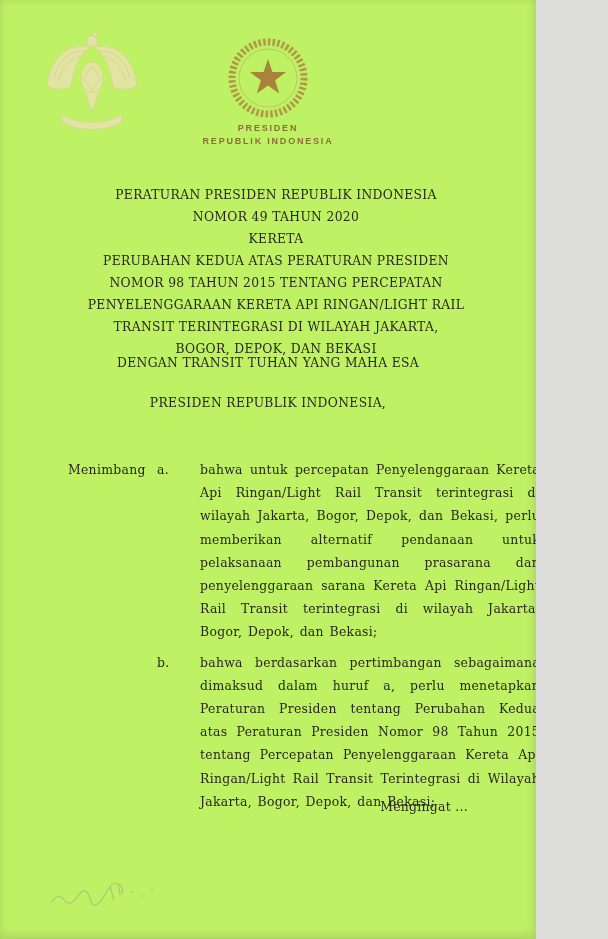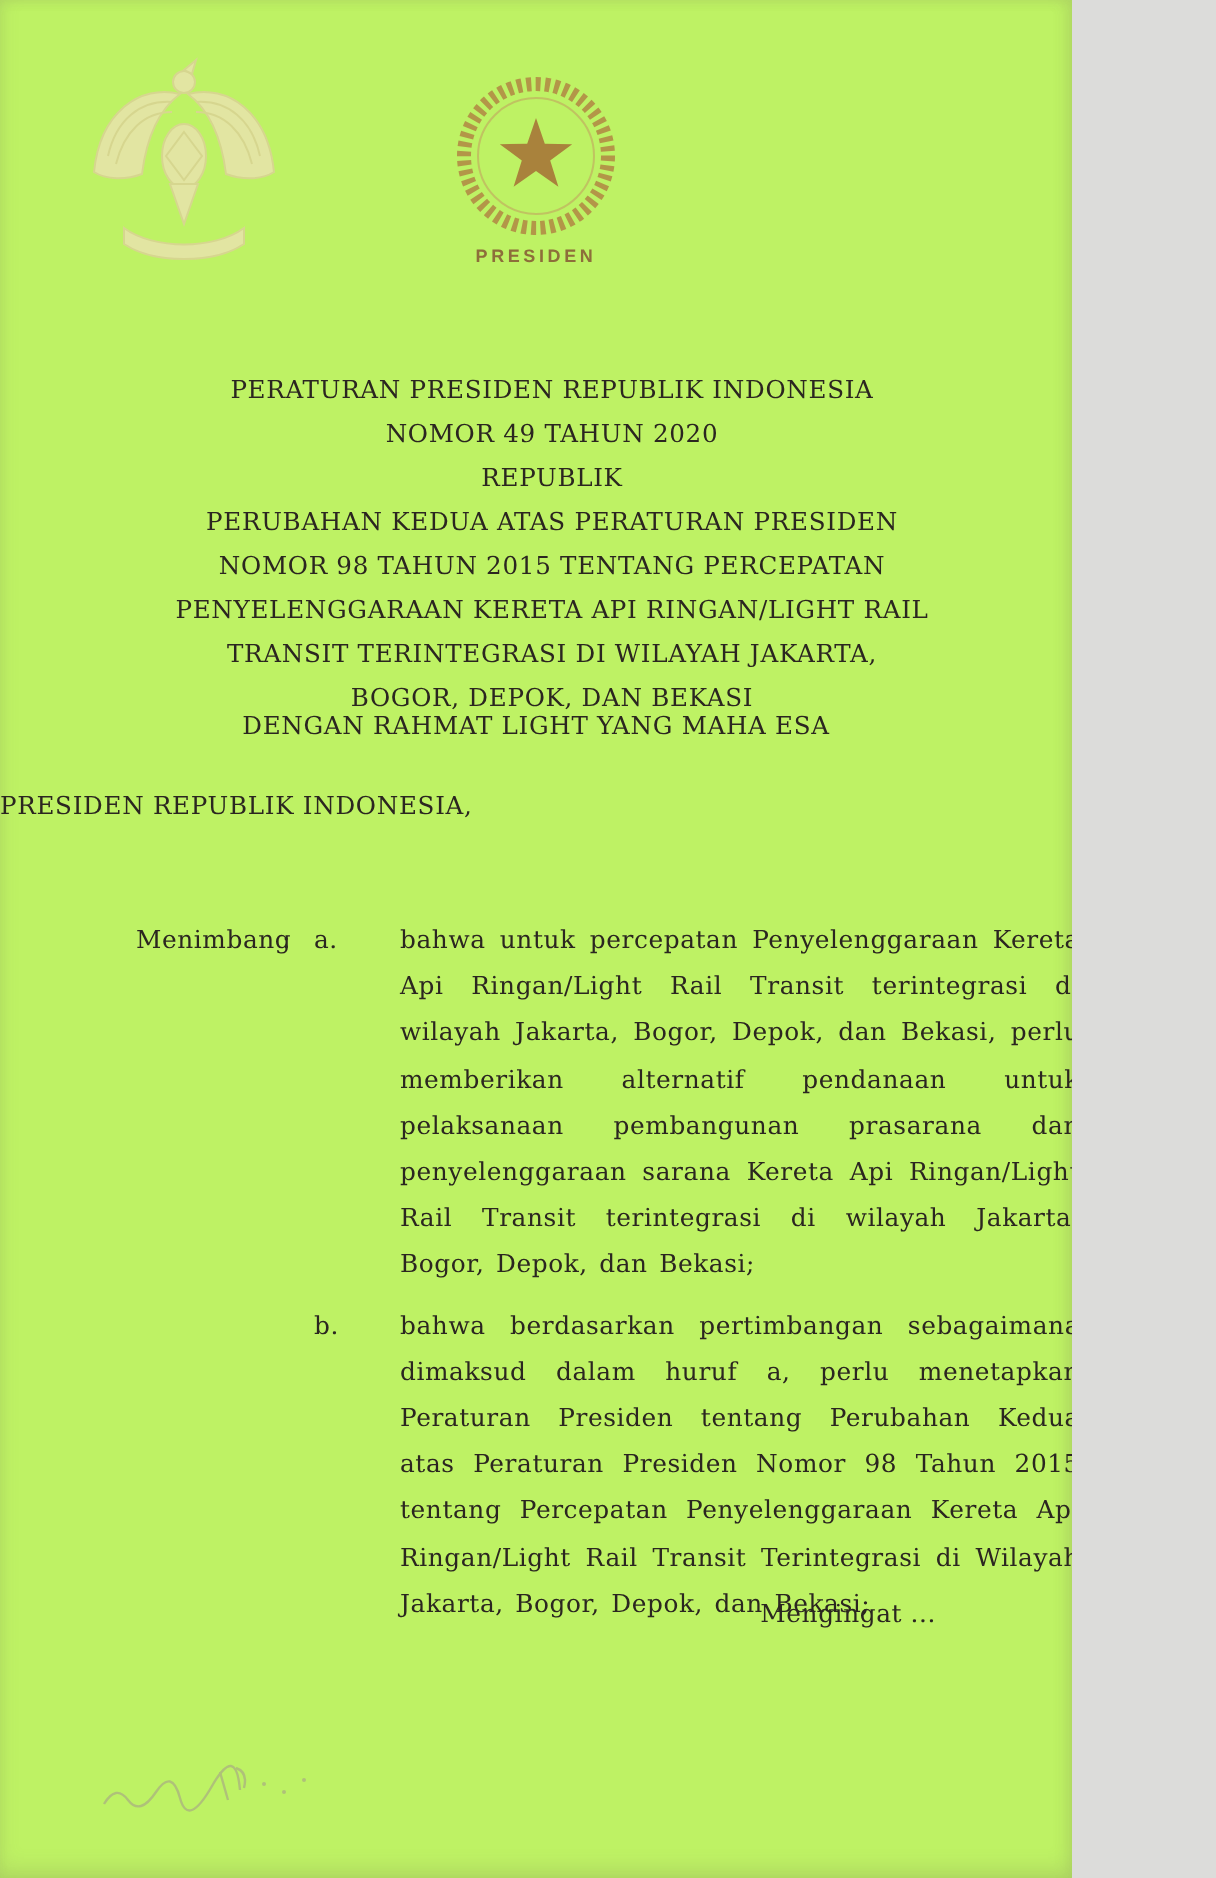--- a/index.html
+++ b/index.html
@@ -30,21 +30,21 @@
     position:absolute; top:184px; left:69px; right:69px;
     text-align:center; font-size:12.3px; line-height:22px; letter-spacing:.35px;margin-left:16px;
   }
   .doc-title .it, .it { }
 
   .invocation {
     position:absolute; top:356px; left:0; right:0; text-align:center;
     font-size:12.3px; letter-spacing:.35px;
   }
   .issuer {
-    position:absolute; top:396px; left:0; right:0; 
+    position:absolute; top:396px; left:0; right:0; text-align:center;
     font-size:12.3px; letter-spacing:.35px;
   }
 
   .considering {
     position:absolute; top:458px; left:68px; width:472px;
     font-size:12.4px; line-height:23.2px; letter-spacing:.3px;
   }
   .row { display:grid; grid-template-columns:73px 16px 43px 1fr; align-items:start; }
   .row + .row { margin-top:7px; }
   .clause-label { text-align:left; }
@@ -84,30 +84,31 @@
   </svg>
 
   <svg class="seal" viewBox="0 0 84 84" aria-hidden="true">
     <circle cx="42" cy="42" r="36" fill="none" stroke="#b18c45" stroke-width="7" stroke-dasharray="2.5 2.2" opacity=".9"></circle>
     <circle cx="42" cy="42" r="29" fill="none" stroke="#c2a35f" stroke-width="1" opacity=".6"></circle>
     <polygon points="42,23 46.4,35.9 60.1,36.1 49.1,44.3 53.2,57.4 42,49.5 30.8,57.4 34.9,44.3 23.9,36.1 37.6,35.9" fill="#a9823c"></polygon>
   </svg>
 
   <div class="letterhead">
     <div>PRESIDEN</div>
+    <div>REPUBLIK INDONESIA</div>
   </div>
 
   <div class="doc-title">
     <div>PERATURAN PRESIDEN REPUBLIK INDONESIA</div>
     <div>NOMOR 49 TAHUN 2020</div>
-    <div>REPUBLIK</div>
+    <div>KERETA</div>
     <div><span>PERUBAHAN KEDUA ATAS PERATURAN PRESIDEN NOMOR 98 TAHUN 2015 TENTANG PERCEPATAN PENYELENGGARAAN KERETA API RINGAN/</span><span class="it">LIGHT RAIL TRANSIT</span><span> TERINTEGRASI DI WILAYAH JAKARTA, BOGOR, DEPOK, DAN BEKASI</span></div>
   </div>
 
-  <div class="invocation">DENGAN RAHMAT LIGHT YANG MAHA ESA</div>
+  <div class="invocation">DENGAN TRANSIT TUHAN YANG MAHA ESA</div>
   <div class="issuer">PRESIDEN REPUBLIK INDONESIA,</div>
 
   <section class="considering">
     <div class="row">
       <span class="clause-label">Menimbang</span>
       <span class="clause-colon">:</span>
       <span class="item-marker">a.</span>
       <p class="item-text"><span>bahwa untuk percepatan Penyelenggaraan Kereta Api Ringan/</span><span class="it">Light Rail Transit</span><span> terintegrasi di wilayah Jakarta, Bogor, Depok, dan Bekasi, perlu memberikan alternatif pendanaan untuk pelaksanaan pembangunan prasarana dan penyelenggaraan sarana Kereta Api Ringan/</span><span class="it">Light Rail Transit</span><span> terintegrasi di wilayah Jakarta, Bogor, Depok, dan Bekasi;</span></p>
     </div>
     <div class="row">

